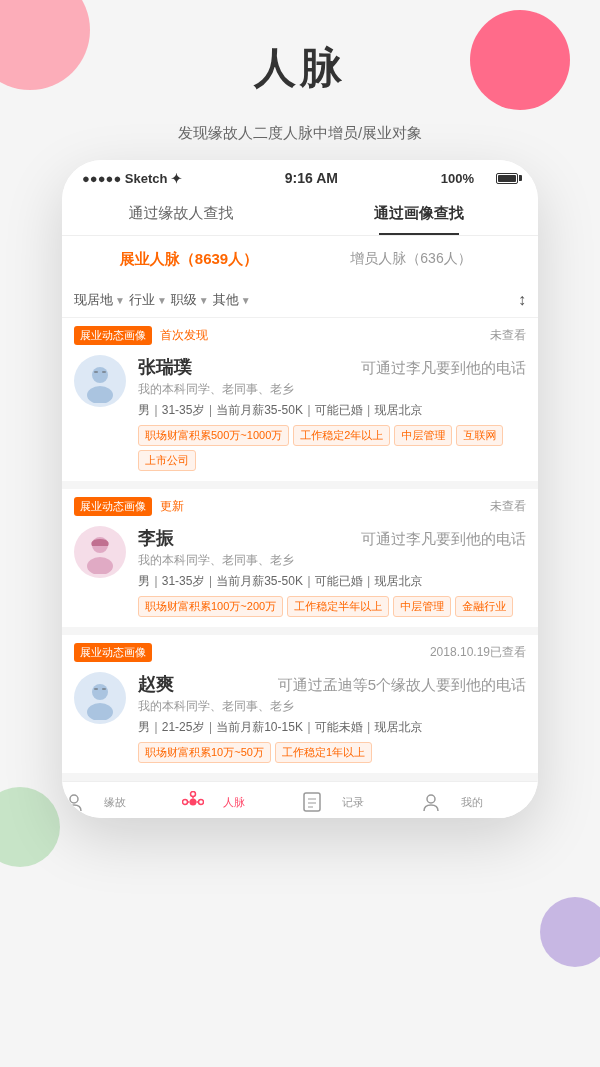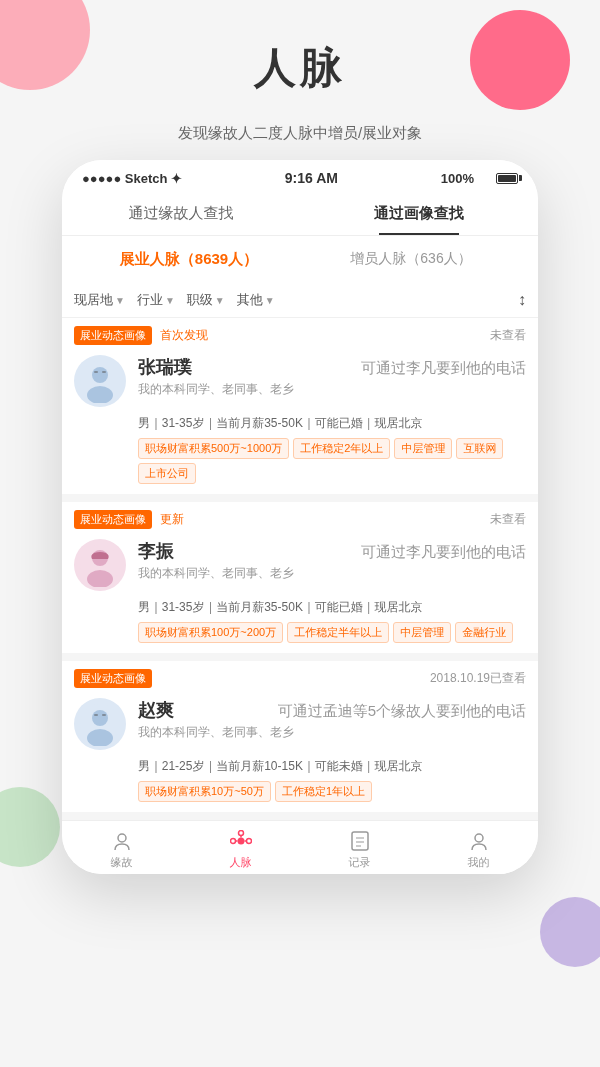--- a/index.html
+++ b/index.html
@@ -192,21 +192,21 @@
       font-size: 15px;
     }
 
     
     .filter-bar {
       display: flex;
       align-items: center;
       padding: 8px 12px;
       background: white;
       border-bottom: 1px solid #f0f0f0;
-      gap: 12px;
+      gap: 4px;
     }
     .filter-item {
       display: flex;
       align-items: center;
       font-size: 13px;
       color: #555;
       gap: 2px;
       cursor: pointer;
     }
     .filter-item .arrow {
@@ -304,21 +304,21 @@
       color: #999;
     }
     .person-desc {
       font-size: 12px;
       color: #999;
       margin-top: 2px;
     }
     .person-detail {
       font-size: 12px;
       color: #666;
-      margin-top: 17px;
+      margin-top: 4px;
     }
     .tags-row {
       display: flex;
       flex-wrap: wrap;
       gap: 4px;
       margin-top: 6px;
     }
     .tag {
       background: #fff3ec;
       color: #ff6600;
@@ -331,23 +331,23 @@
     
     .bottom-nav {
       display: flex;
       background: white;
       border-top: 1px solid #eee;
       padding: 8px 0 4px;
     }
     .nav-item {
       flex: 1;
       display: flex;
-      flex-direction: column;
-      align-items: center;
-      gap: 2px;
+      flex-direction: row;
+      align-items: center;
+      gap: 18px;
       cursor: pointer;
     }
     .nav-icon {
       width: 24px;
       height: 24px;
       display: flex;
       align-items: center;
       justify-content: center;
     }
     .nav-label {

